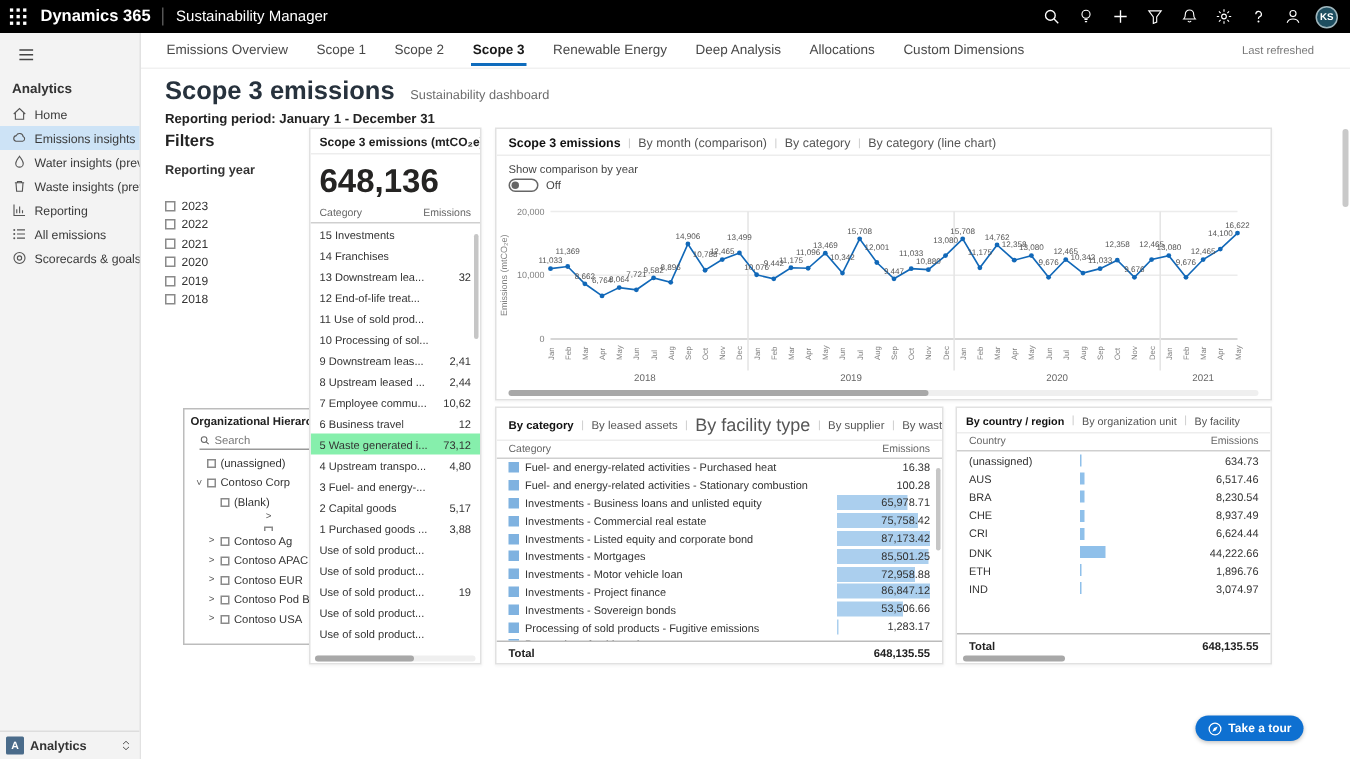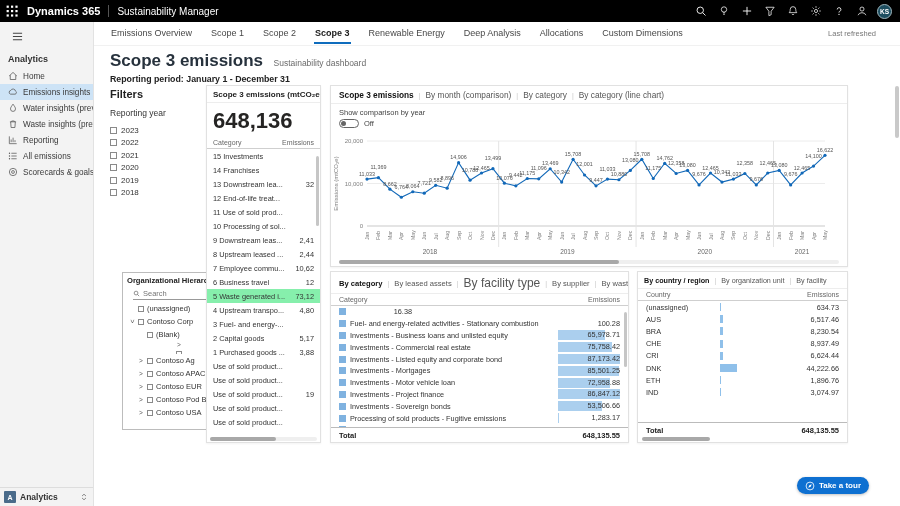--- a/index.html
+++ b/index.html
@@ -48,21 +48,21 @@
   .tab.active{font-weight:bold;color:#1a1a1a;border-bottom:2px solid #0f6cbd;}
   .last-refreshed{margin-left:auto;font-size:7.5px;color:#777;padding-right:14px;}
   .pagehead{padding:5px 0 0 16px;}
   .page-title{font-size:17px;font-weight:bold;color:#27323d;display:inline;}
   .page-sub{font-size:8.5px;color:#6b6b6b;margin-left:6px;}
   .reporting-period{font-size:8.8px;font-weight:bold;color:#222;margin-top:3px;}
 
   
   .filters{position:absolute;left:16px;top:66px;width:92px;}
   .filters-title{font-size:11px;font-weight:bold;color:#222;}
-  .filter-group{font-size:8.5px;color:#333;margin-top:8px;margin-bottom:6px;}
+  .filter-group{font-size:8.5px;color:#333;margin-top:8px;margin-bottom:13px;font-weight:bold;}
   .year-row{display:flex;align-items:center;gap:4px;height:12.5px;font-size:8px;color:#333;cursor:pointer;}
   .cb{width:7px;height:7px;border:1px solid #8a8a8a;background:#fff;flex:0 0 auto;}
 
   
   .org-panel{position:absolute;left:28px;top:250px;width:101px;height:158px;border:1px solid #bcbcbc;
     background:#fff;padding:3px 2px 2px 4px;overflow:hidden;}
   .org-title{font-size:7.6px;font-weight:bold;color:#222;white-space:nowrap;}
   .org-search{display:flex;align-items:center;gap:3px;border-bottom:1px solid #999;margin:3px 2px 2px 6px;height:12px;}
   .org-search svg{width:7px;height:7px;}
   .org-search input{border:none;outline:none;font-size:7.5px;width:70px;color:#333;background:transparent;
@@ -662,20 +662,21 @@
         <span class="sep">|</span>
         <span class="ctab" style="font-size: 7.6px;">By waste</span>
       </div>
     <div class="colhead" style="padding:2px 8px 2px;">
       <span>Category</span>
       <span>Emissions</span>
     </div>
     <div id="cat-rows">
         <div class="cat-row">
           <span class="cat-ico"></span>
+          <span class="lbl">Fuel- and energy-related activities - Purchased heat</span>
           <span class="valcell"><span class="bar" style="width:0.0%"></span><span class="num">16.38</span></span>
         </div>
         <div class="cat-row">
           <span class="cat-ico"></span>
           <span class="lbl">Fuel- and energy-related activities - Stationary combustion</span>
           <span class="valcell"><span class="bar" style="width:0.1%"></span><span class="num">100.28</span></span>
         </div>
         <div class="cat-row">
           <span class="cat-ico"></span>
           <span class="lbl">Investments - Business loans and unlisted equity</span>

